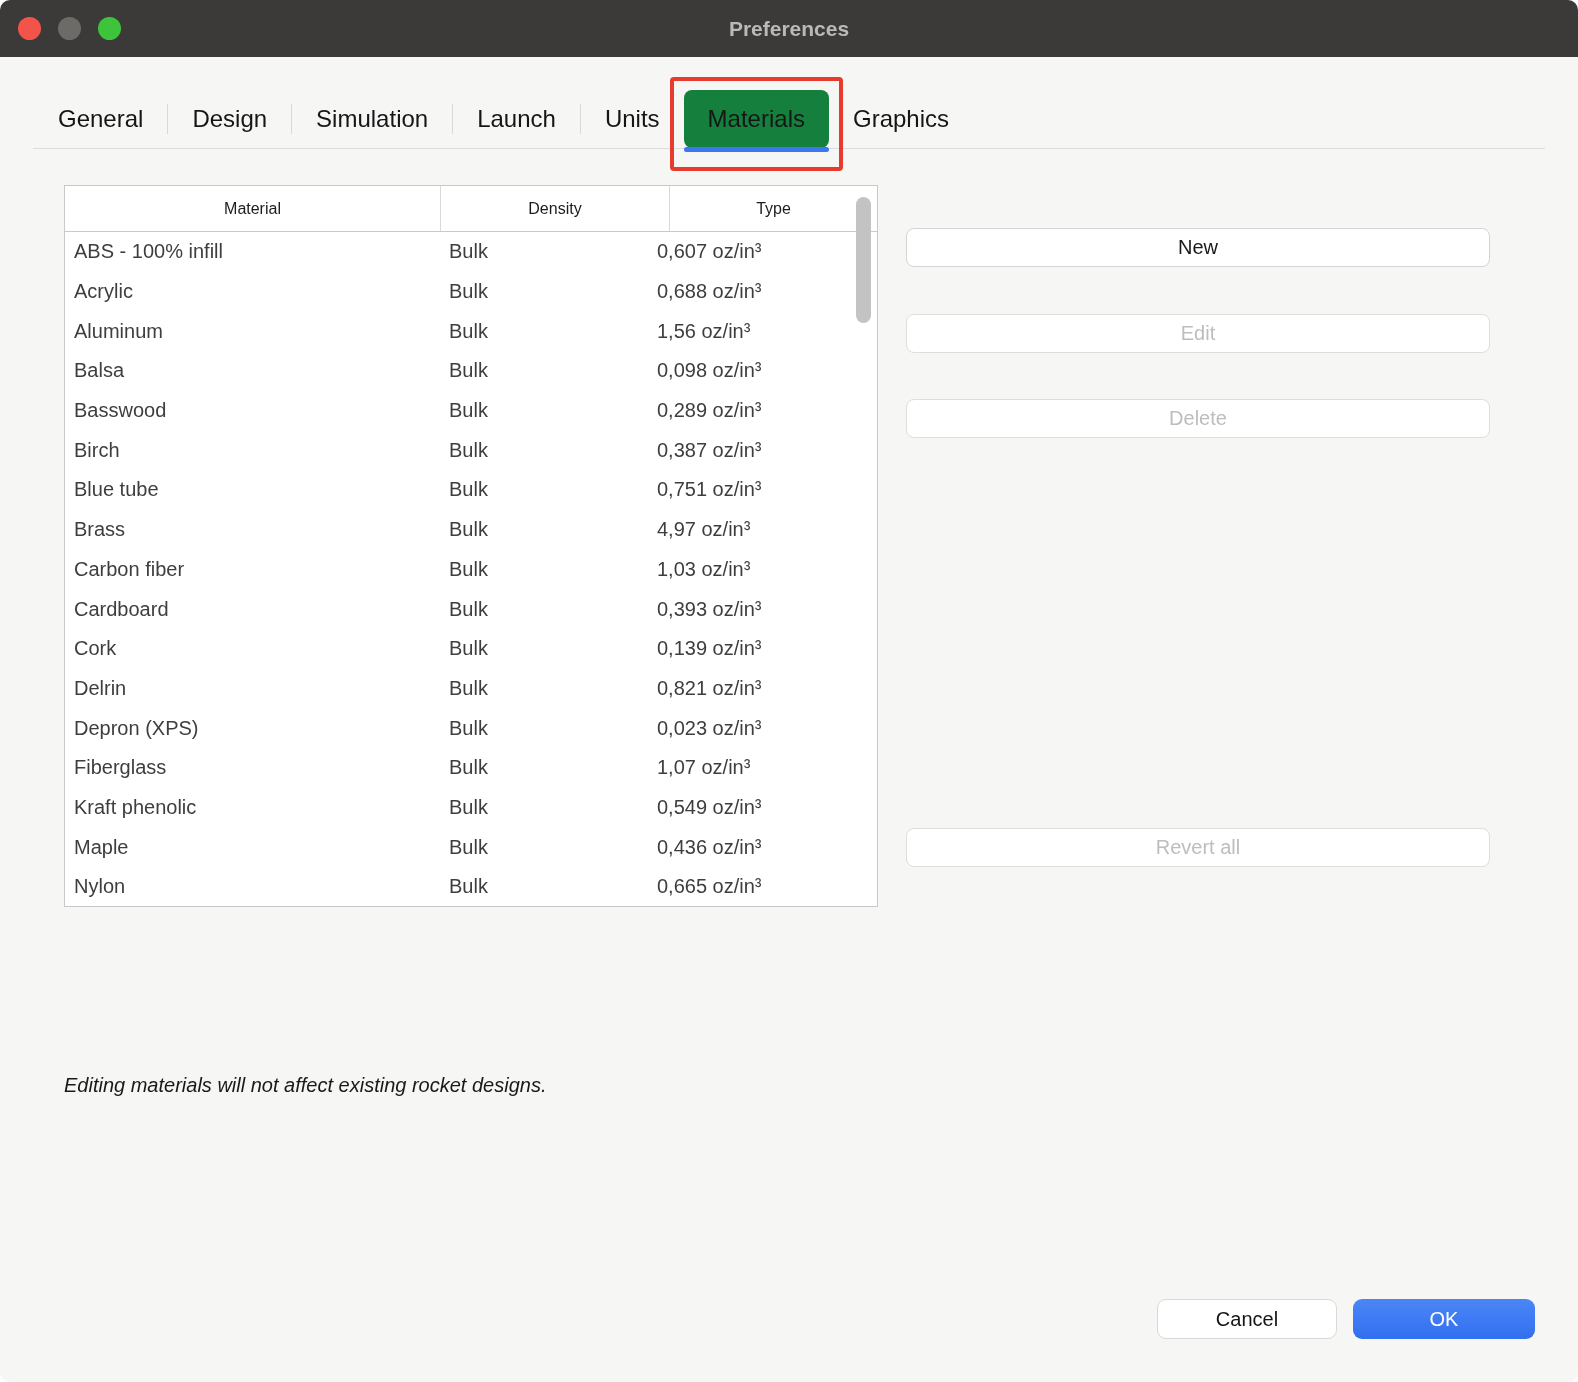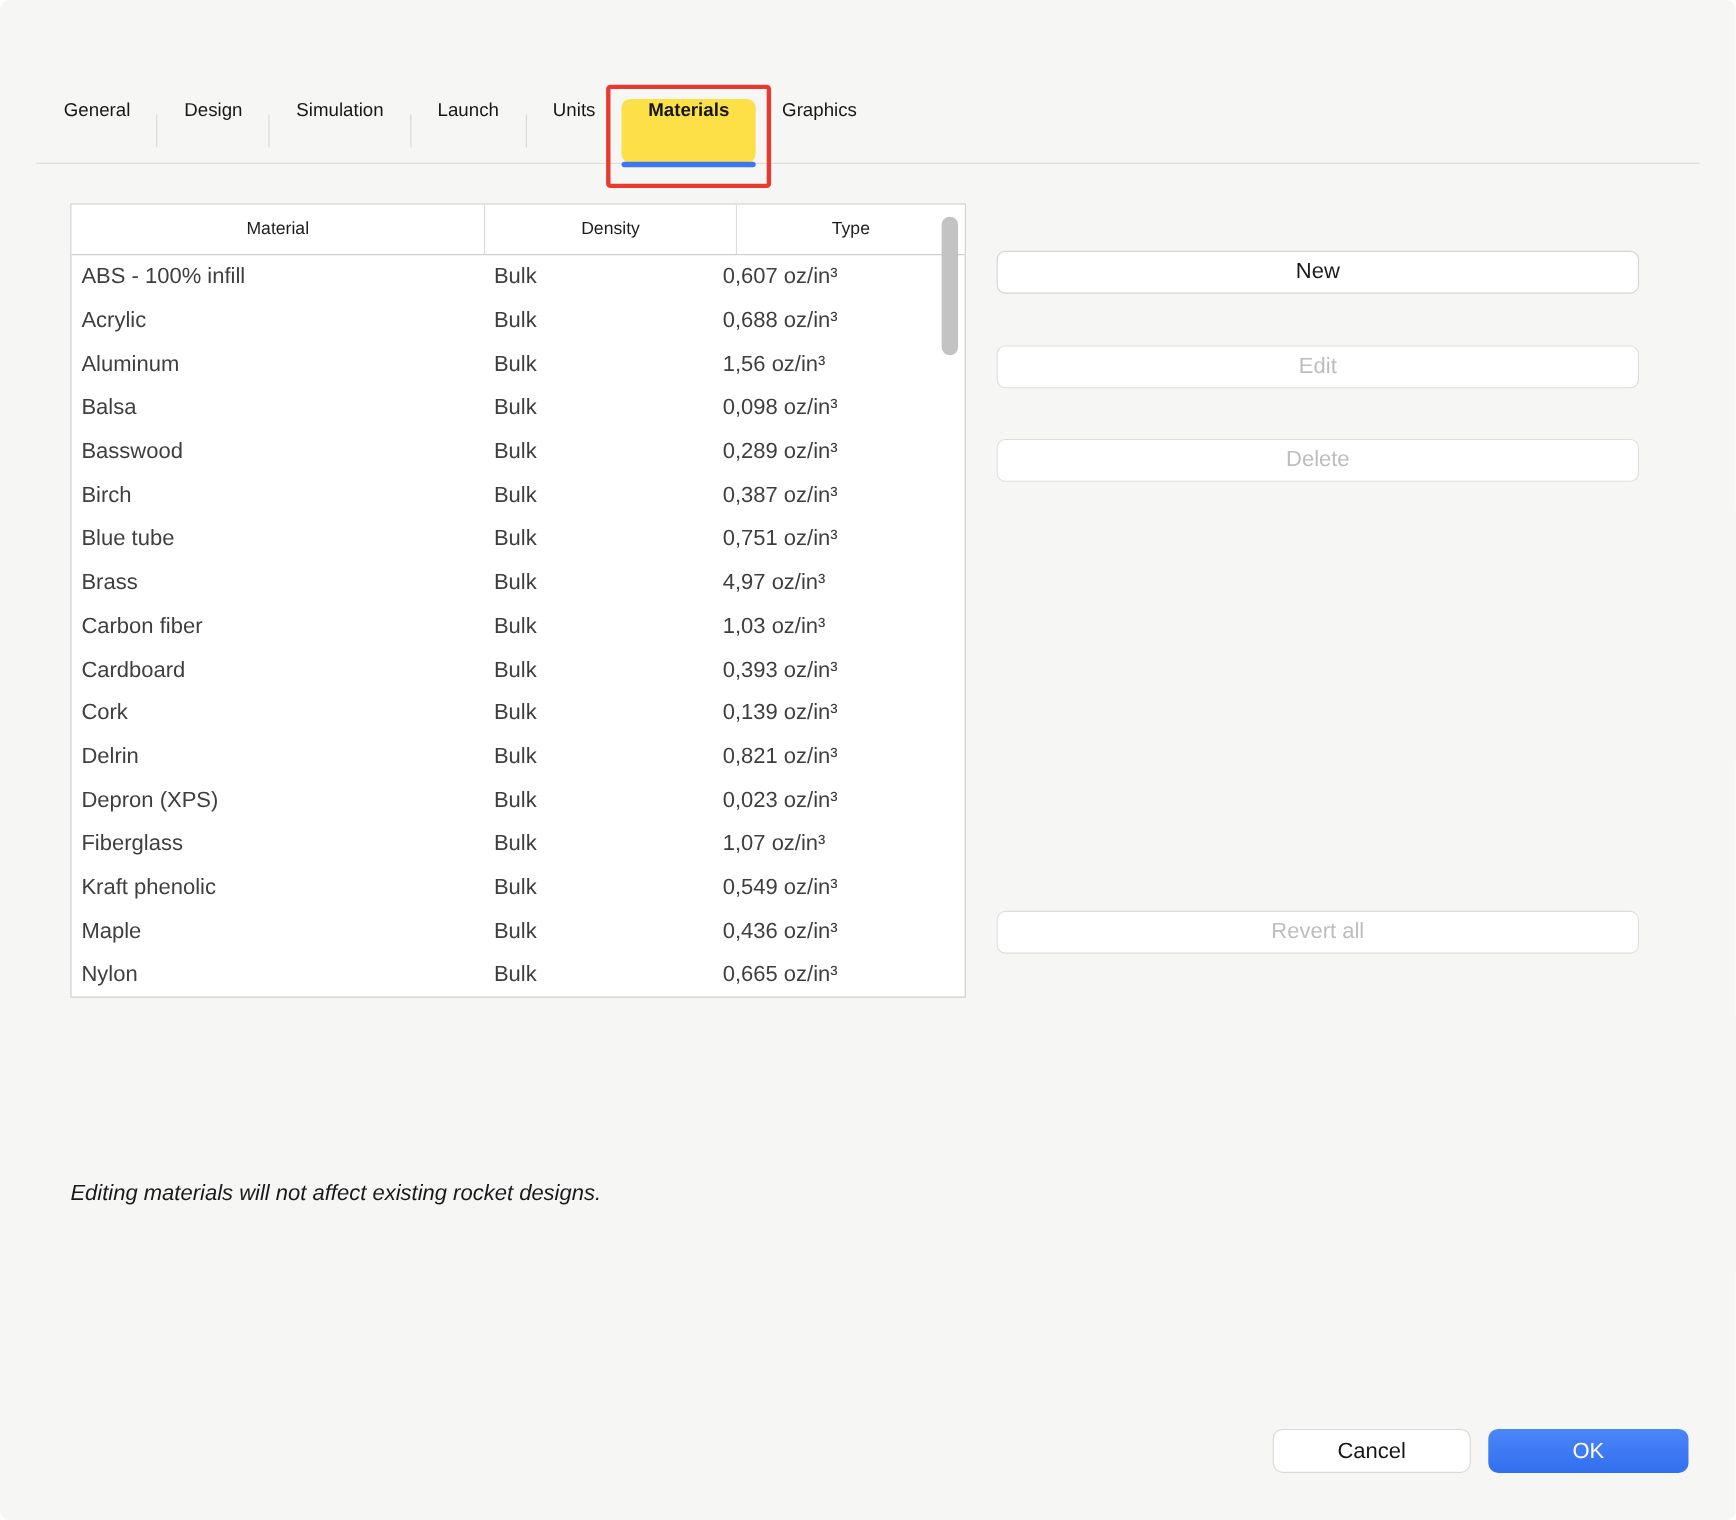--- a/index.html
+++ b/index.html
@@ -13,22 +13,22 @@
   .traffic { position:absolute; left:18px; top:0; height:57px; display:flex; align-items:center; gap:17px; }
   .light { width:23px; height:23px; border-radius:50%; border:none; padding:0; cursor:default; }
   .light.close { background:#f2544a; }
   .light.min   { background:#6c6b67; }
   .light.zoom  { background:#3ec43b; }
   .win-title { font-size:21px; font-weight:bold; color:#b9b9b7; }
 
   
   .tabsline { position:absolute; top:148px; left:33px; right:33px; height:1px; background:#dcdcdc; }
   .tabsrow { position:absolute; top:90px; left:34px; height:58px; display:flex; align-items:stretch; z-index:2; }
-  .tab { position:relative; display:flex; padding:0 24px; font-size:17px; color:#161617; background:transparent; border:none; cursor:default; }
-  .tab.selected { background:#fde047; border-radius:8px;font-weight:bold; }
+  .tab { position:relative; display:flex; align-items:center; padding:0 24px; font-size:24px; color:#161617; background:transparent; border:none; cursor:default; }
+  .tab.selected { background:#15803d; border-radius:8px; }
   .tab .underline { position:absolute; left:0; right:0; bottom:-4px; height:5px; background:#3c76f0; border-radius:2.5px; }
   .tabsep { width:1px; height:30px; background:#d8d8d8; align-self:center; }
   .annotation { position:absolute; left:-14px; right:-14px; top:-13px; bottom:-23px; border:4px solid #e63b2e; border-radius:4px; pointer-events:none; }
 
   
   .mtable { position:absolute; left:64px; top:185px; width:814px; height:722px; background:#ffffff; border:1px solid #c9c9c9; overflow:hidden; }
   .thead { display:flex; height:46px; border-bottom:1px solid #c9c9c9; background:#ffffff; }
   .th { display:flex; align-items:center; justify-content:center; font-size:16px; color:#1c1c1e; cursor:default; }
   .th.mat  { width:375px; }
   .th.type { width:208px; border-left:1px solid #d9d9d9; }
@@ -53,20 +53,28 @@
 
   
   .btn-cancel { position:absolute; left:1157px; top:1299px; width:180px; height:40px; background:#ffffff; border:1px solid #d9d9d9; border-radius:9px; font-size:20px; font-family:Liberation Sans, sans-serif; color:#151515; display:flex; align-items:center; justify-content:center; }
   .btn-ok { position:absolute; left:1353px; top:1299px; width:182px; height:40px; background:linear-gradient(#4b86f7,#326fef); border:none; border-radius:9px; font-size:20px; font-family:inherit; color:#ffffff; display:flex; align-items:center; justify-content:center; }
 </style>
 </head>
 <body>
 
 <div class="window">
 
+  <div class="titlebar">
+    <div class="traffic">
+      <button class="light close"></button>
+      <button class="light min"></button>
+      <button class="light zoom"></button>
+    </div>
+    <div class="win-title">Preferences</div>
+  </div>
 
   <div class="tabsline"></div>
   <div class="tabsrow">
     <div class="tab">
       <span>General</span>
     </div>
     <div class="tabsep"></div>
     <div class="tab">
       <span>Design</span>
     </div>

